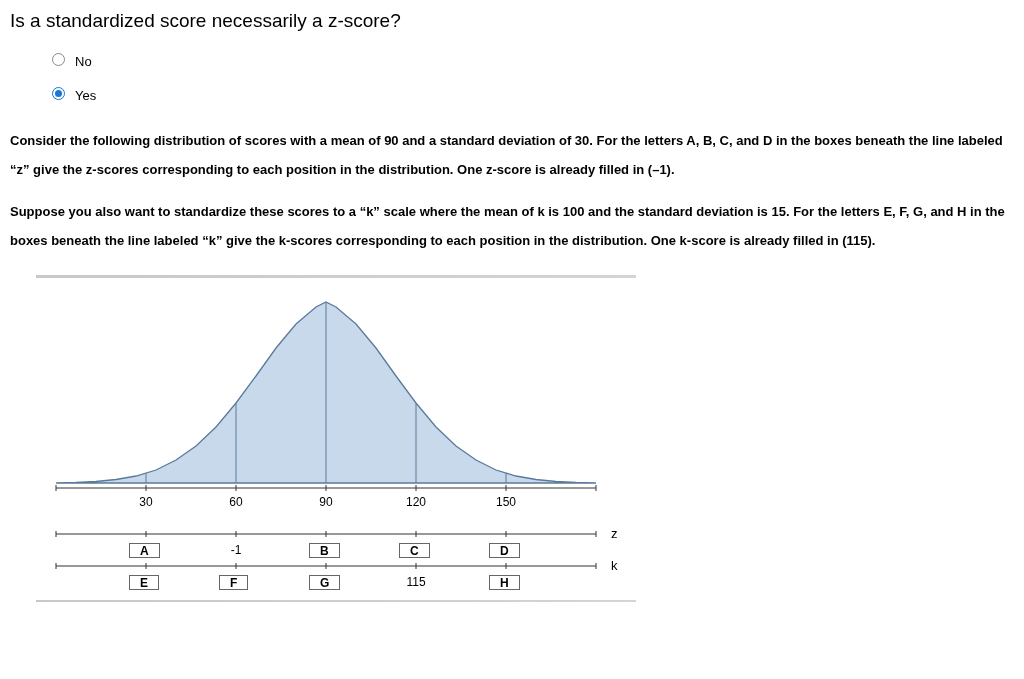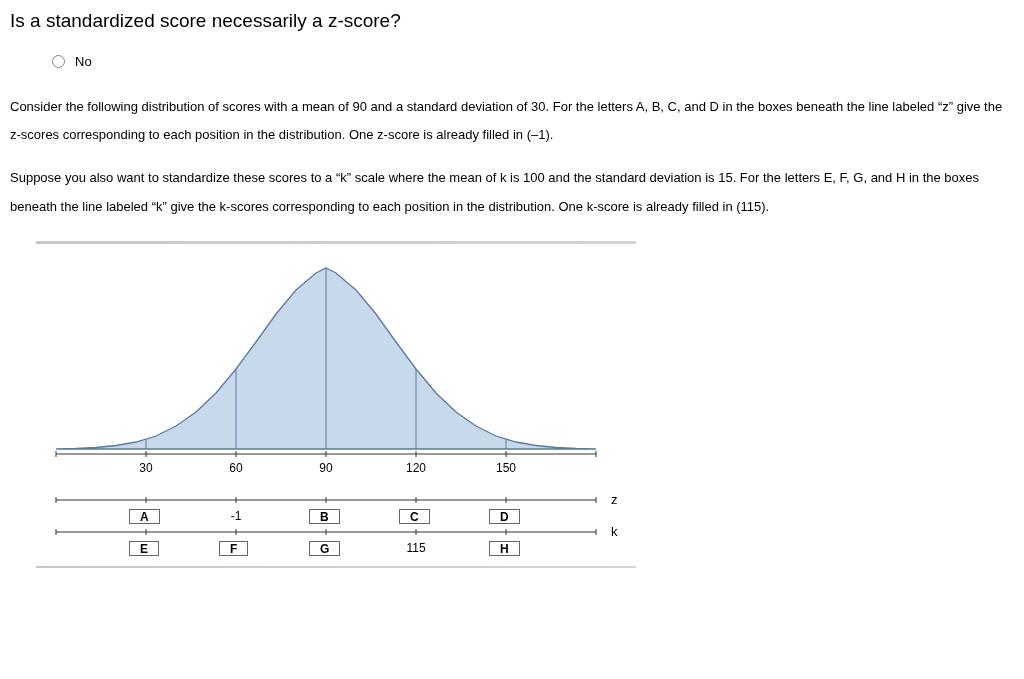--- a/index.html
+++ b/index.html
@@ -14,21 +14,20 @@
     .question-title {
       font-size: 19px;
       margin-bottom: 18px;
     }
     .radio-group {
       margin-left: 42px;
       margin-bottom: 22px;
     }
     .radio-row {
       display: flex;
-      align-items: center;
       margin-bottom: 16px;
     }
     .radio-circle {
       width: 13px;
       height: 13px;
       border-radius: 50%;
       margin-right: 10px;
       display: inline-flex;
       align-items: center;
       justify-content: center;
@@ -38,20 +37,21 @@
     .radio-dot {
       width: 7px;
       height: 7px;
       border-radius: 50%;
       background: #1976d2;
     }
     .paragraph {
       font-size: 13px;
       line-height: 2.2;
       margin-bottom: 14px;
+      font-weight: bold;
     }
     .diagram-container {
       margin-top: 20px;
       margin-left: 26px;
       width: 600px;
     }
     .hr-thick {
       border: none;
       height: 2.5px;
       background: linear-gradient(to right, #c8c8c8, #d4d4d4);
@@ -78,20 +78,26 @@
   </style>
 </head>
 <body>
 
 <div class="question-title">Is a standardized score necessarily a z-score?</div>
 
 <div class="radio-group">
   <div class="radio-row">
     <span class="radio-circle radio-unchecked"></span>
     <span>No</span>
+  </div>
+  <div class="radio-row">
+    <span class="radio-circle radio-checked">
+        <span class="radio-dot"></span>
+      </span>
+    <span>Yes</span>
   </div>
 </div>
 
 <p class="paragraph">Consider the following distribution of scores with a mean of 90 and a standard deviation of 30. For the letters A, B, C, and D in the boxes beneath the line labeled “z” give the z-scores corresponding to each position in the distribution. One z-score is already filled in (–1).</p>
 <p class="paragraph">Suppose you also want to standardize these scores to a “k” scale where the mean of k is 100 and the standard deviation is 15. For the letters E, F, G, and H in the boxes beneath the line labeled “k” give the k-scores corresponding to each position in the distribution. One k-score is already filled in (115).</p>
 
 <div class="diagram-container">
   <hr class="hr-thick">
 
   <svg width="585" height="240" viewBox="0 0 585 240">

